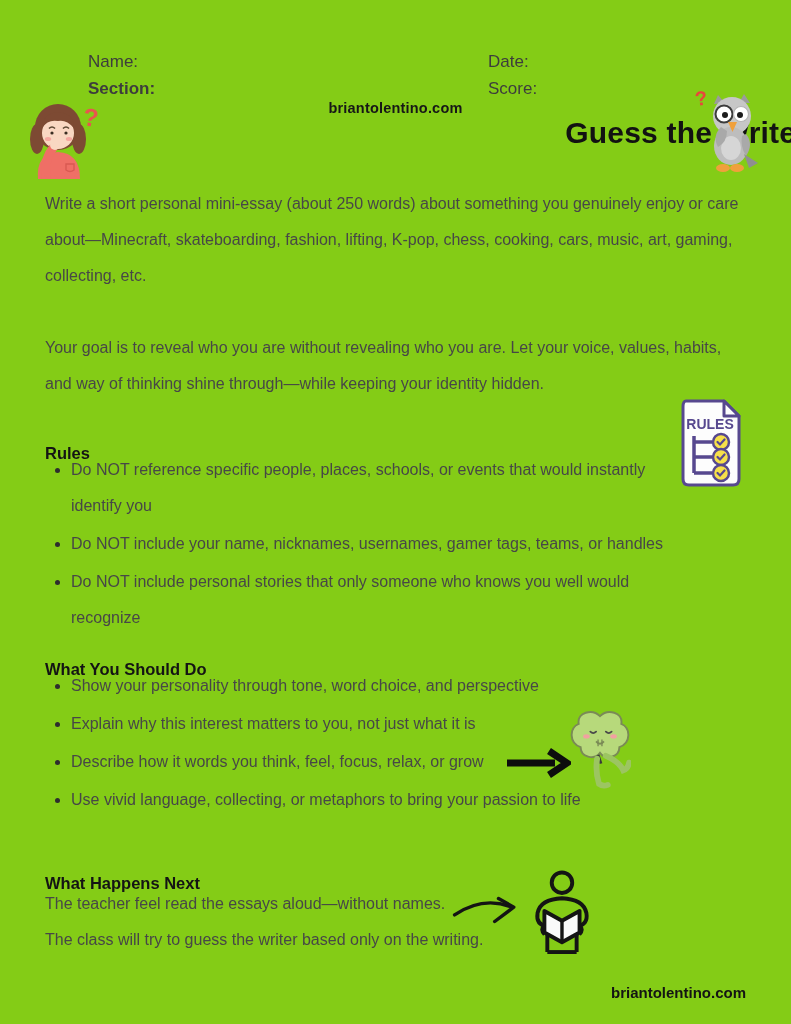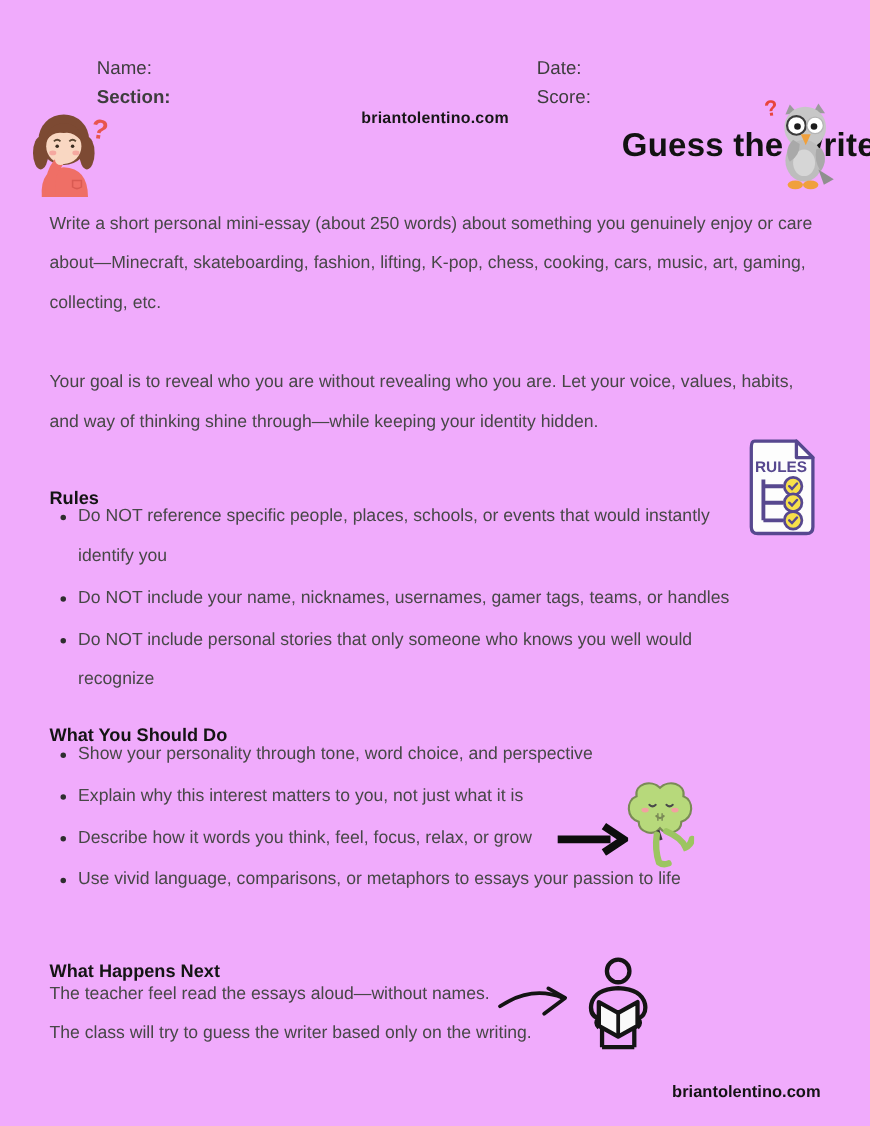--- a/index.html
+++ b/index.html
@@ -1,20 +1,20 @@
 <!DOCTYPE html>
 <html><head>
 <meta charset="utf-8">
 <style>
   html,body{margin:0;padding:0;}
   body{background:#fafafa;}
   .page{
     position:relative;
     width:791px;height:1024px;
-    background:#f0abfc;
+    background:#84cc16;
     font-family:"Liberation Sans",sans-serif;
     color:#474747;
     overflow:hidden;
   }
   .field{position:absolute;font-size:17px;color:#3d3d3d;}
   #field-name{left:88px;top:52px;}
   #field-section{left:88px;top:79px;font-weight:bold;}
   #field-date{left:488px;top:52px;}
   #field-score{left:488px;top:79px;}
 
@@ -130,21 +130,21 @@
     <li>Do NOT reference specific people, places, schools, or events that would instantly identify you</li>
     <li>Do NOT include your name, nicknames, usernames, gamer tags, teams, or handles</li>
     <li>Do NOT include personal stories that only someone who knows you well would recognize</li>
   </ul>
 
   <h2 class="sec-head" id="sd-head">What You Should Do</h2>
   <ul class="wslist" id="sd-list">
     <li>Show your personality through tone, word choice, and perspective</li>
     <li>Explain why this interest matters to you, not just what it is</li>
     <li>Describe how it words you think, feel, focus, relax, or grow</li>
-    <li>Use vivid language, comparisons, or metaphors to essays your passion to life</li>
+    <li>Use vivid language, collecting, or metaphors to bring your passion to life</li>
   </ul>
 
   <svg id="black-arrow" class="illus" width="66" height="30" viewBox="0 0 66 30">
     <path d="M2,15 H50" stroke="#0d0d0d" stroke-width="7"></path>
     <path d="M44,3 L62,15 L44,27" stroke="#0d0d0d" stroke-width="7" fill="none"></path>
   </svg>
 
   <svg id="green-char" class="illus" width="62" height="82" viewBox="0 0 64 84">
     <path d="M32,6 C24,-2 8,2 10,14 C0,18 0,34 12,38 C12,48 26,52 32,44 C38,52 52,48 52,38 C64,34 64,18 54,14 C56,2 40,-2 32,6 Z" fill="#b7d97b" stroke="#7a8a56" stroke-width="2"></path>
     <path d="M22,22 q3,3 6,0 M38,22 q3,3 6,0" stroke="#4a4a4a" stroke-width="1.8" fill="none" stroke-linecap="round"></path>

